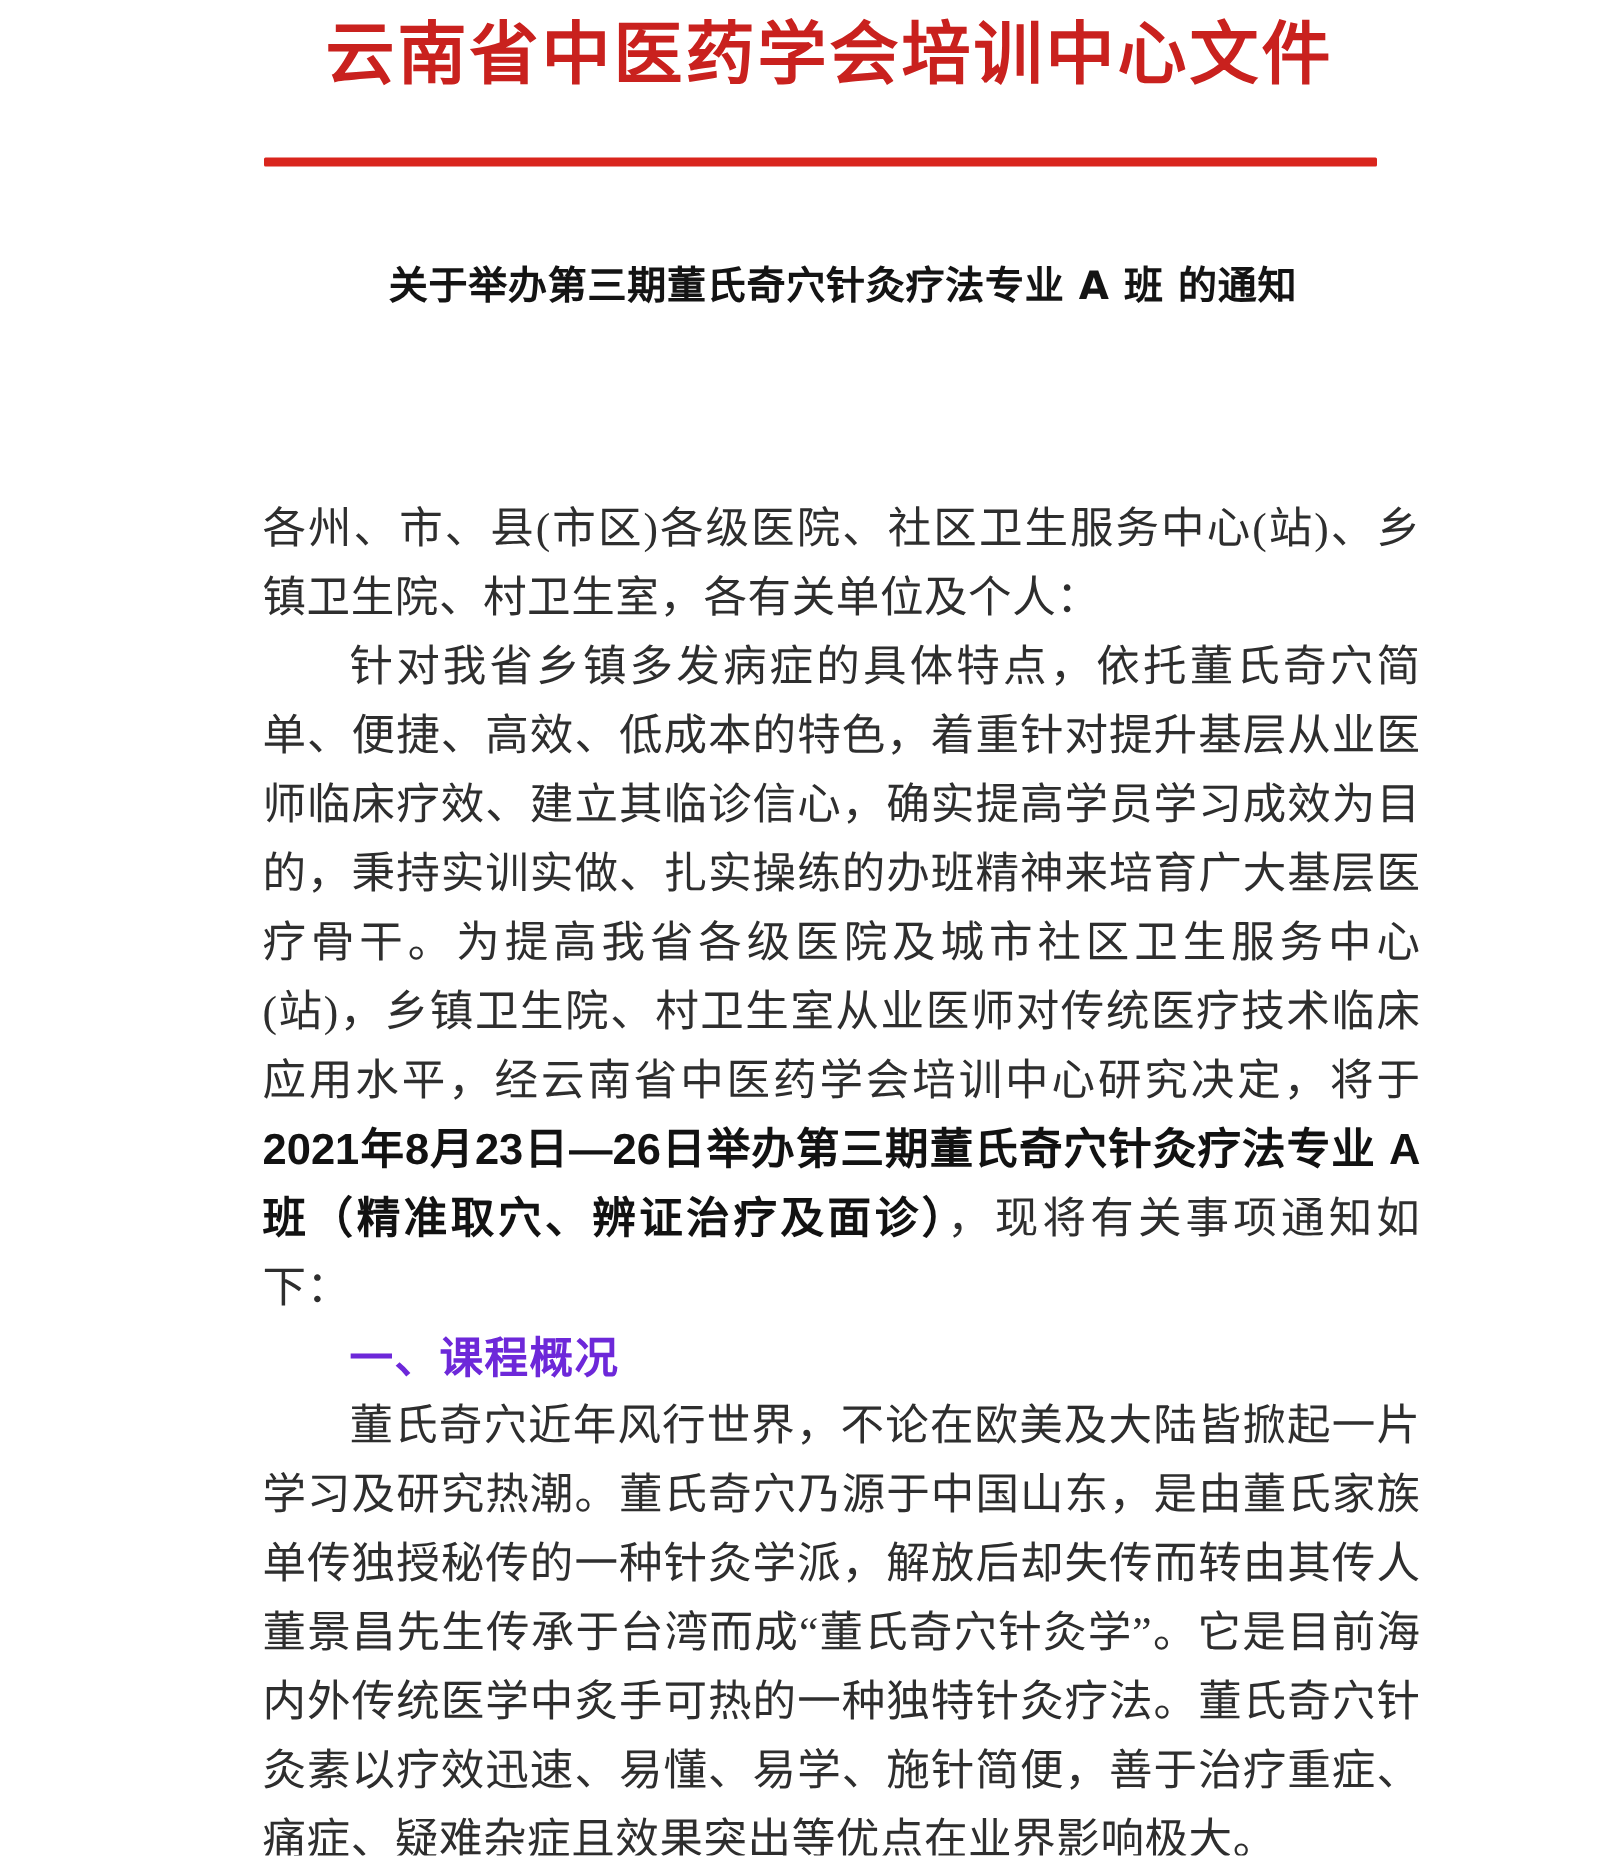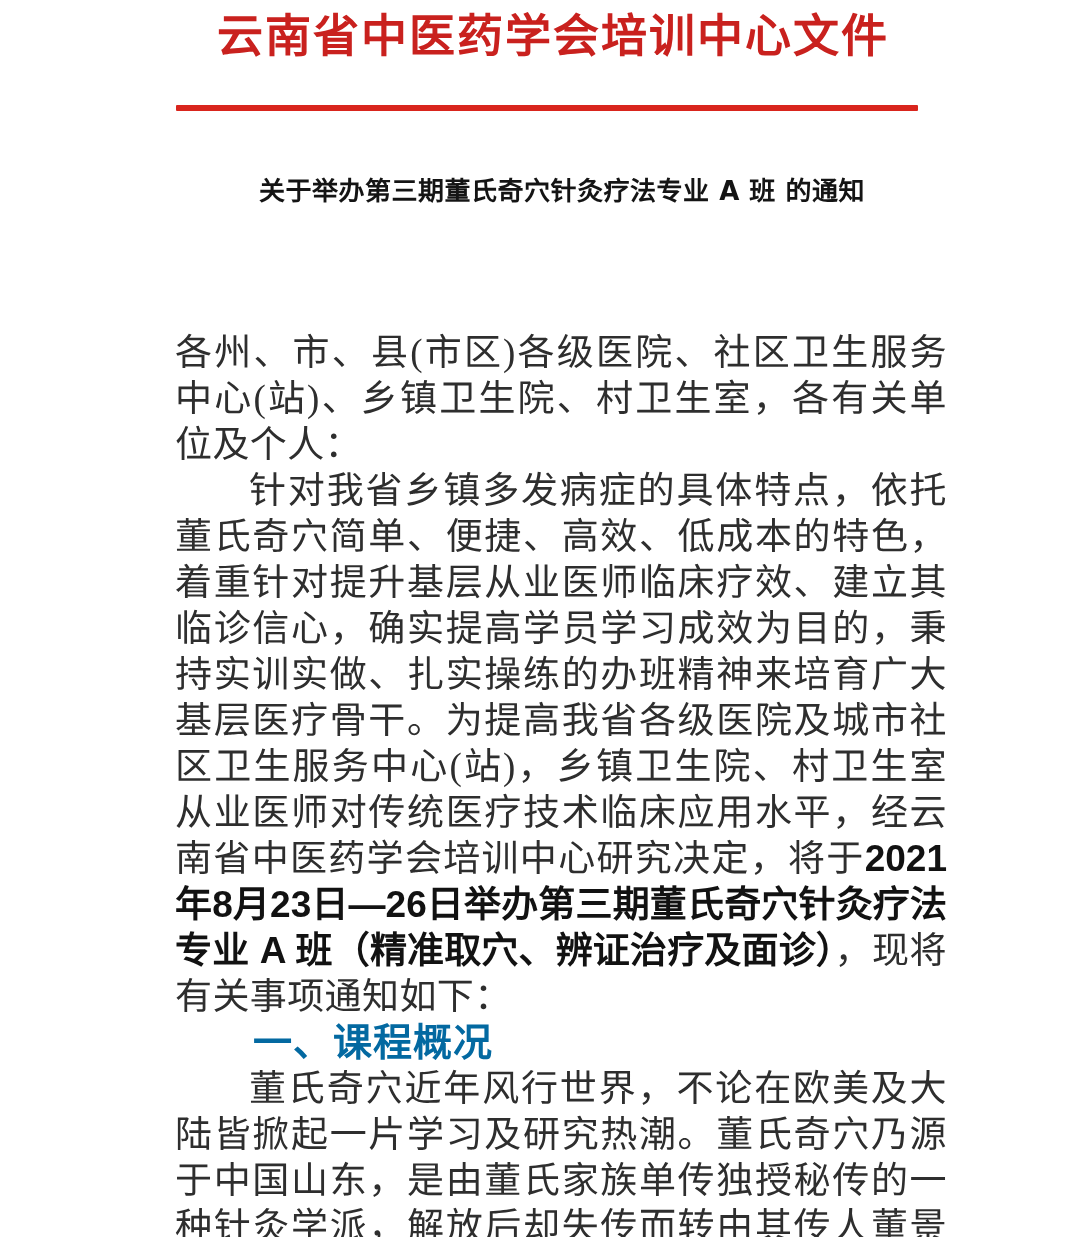--- a/index.html
+++ b/index.html
@@ -73,44 +73,44 @@
   
   .body-block {
     position: absolute;
     left: 162px;
     top: 330px;
     width: 772px;
   }
 
   .para {
     font-family: "Liberation Serif", "DejaVu Serif", serif;
-    font-size: 37px;
+    font-size: 29px;
     line-height: 46px;
     color: #2e2e2e;
     margin: 0;
     text-align: justify;
     text-justify: inter-ideograph;
     letter-spacing: 0.4px;
   }
   .para.indent {
     text-indent: 2em;
   }
   .para .em {
     font-family: Liberation Sans, sans-serif;
     font-weight: 700;
     color: #121212;
     letter-spacing: 0;
   }
 
   .section-head {
     font-family: "DejaVu Sans", "Liberation Sans", sans-serif;
     font-weight: 700;
-    font-size: 39px;
+    font-size: 29px;
     line-height: 46px;
-    color: #0369a1;
+    color: #6d28d9;
     margin: 0;
     text-indent: 2em;
     letter-spacing: 1px;
   }
 </style>
 </head>
 <body>
 
 <div class="page">
 

